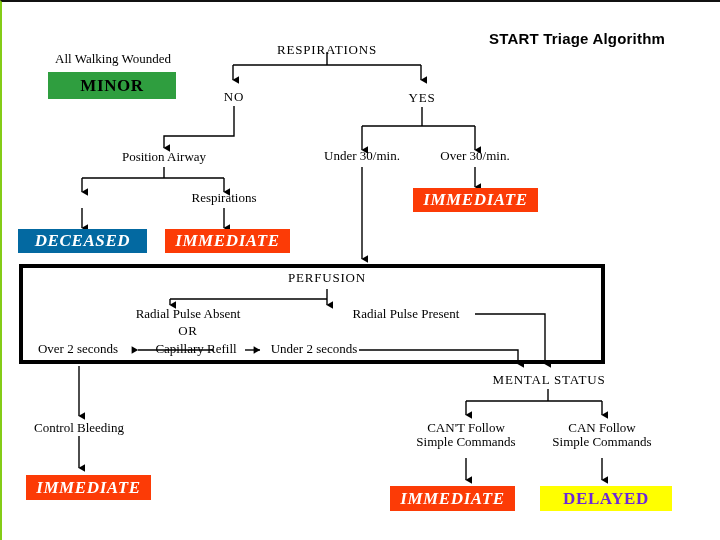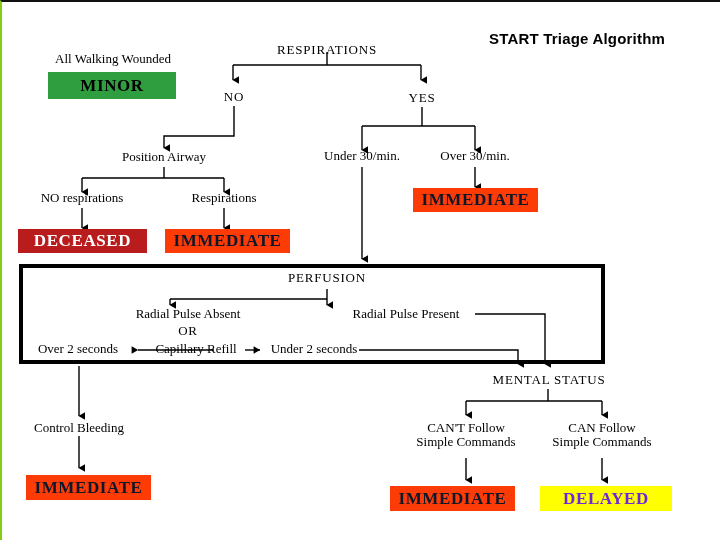--- a/index.html
+++ b/index.html
@@ -8,22 +8,22 @@
          border-top:2px solid #111;border-left:2px solid #84cc16;box-sizing:border-box;}
   #flow{position:absolute;left:0;top:0;width:720px;height:540px;}
   .ttl{position:absolute;font-family:"Liberation Sans",sans-serif;font-weight:bold;
        font-size:15px;color:#000;letter-spacing:.2px;white-space:nowrap;}
   .nd{position:absolute;font-family:"Liberation Serif",serif;font-size:13px;color:#000;
       white-space:nowrap;text-align:center;line-height:14px;}
   .box{position:absolute;font-family:"Liberation Serif",serif;font-weight:bold;font-size:17px;
        display:flex;align-items:center;justify-content:center;letter-spacing:.6px;
        box-sizing:border-box;}
   .box.green{background:#2f9e3f;color:#000;}
-  .box.black{background:#b91c1c;color:#ffffff;}
-  .box.red{background:#fc3b06;color:#0f172a;}
+  .box.black{background:#0369a1;color:#ffffff;font-style:italic;}
+  .box.red{background:#fc3b06;color:#ffffff;font-style:italic;}
   .box.yellow{background:#ffff00;color:#6d28d9;}
   .perf{position:absolute;border:4px solid #000;box-sizing:border-box;background:transparent;}
 </style>
 </head>
 <body>
 
 <div id="slide">
 
   <svg id="flow" viewBox="0 0 720 540" xmlns="http://www.w3.org/2000/svg">
     <defs>
@@ -92,21 +92,20 @@
   <div class="nd" style="left:41px;top:50px;width:140px;">All Walking Wounded</div>
 
   <div class="nd" style="left:265px;top:41px;width:120px;letter-spacing:.8px;">RESPIRATIONS</div>
 
   <div class="nd" style="left:207px;top:88px;width:50px;letter-spacing:.8px;">NO</div>
 
   <div class="nd" style="left:395px;top:89px;width:50px;letter-spacing:.8px;">YES</div>
 
   <div class="nd" style="left:106px;top:148px;width:112px;">Position Airway</div>
 
-  <div class="nd" style="left:24px;top:189px;width:112px;">NO respirations</div>
 
   <div class="nd" style="left:173px;top:189px;width:98px;">Respirations</div>
 
   <div class="nd" style="left:311px;top:147px;width:98px;">Under 30/min.</div>
 
   <div class="nd" style="left:426px;top:147px;width:94px;">Over 30/min.</div>
 
   <div class="nd" style="left:274px;top:269px;width:102px;letter-spacing:.8px;">PERFUSION</div>
 
   <div class="nd" style="left:120px;top:305px;width:132px;">Radial Pulse Absent</div>

